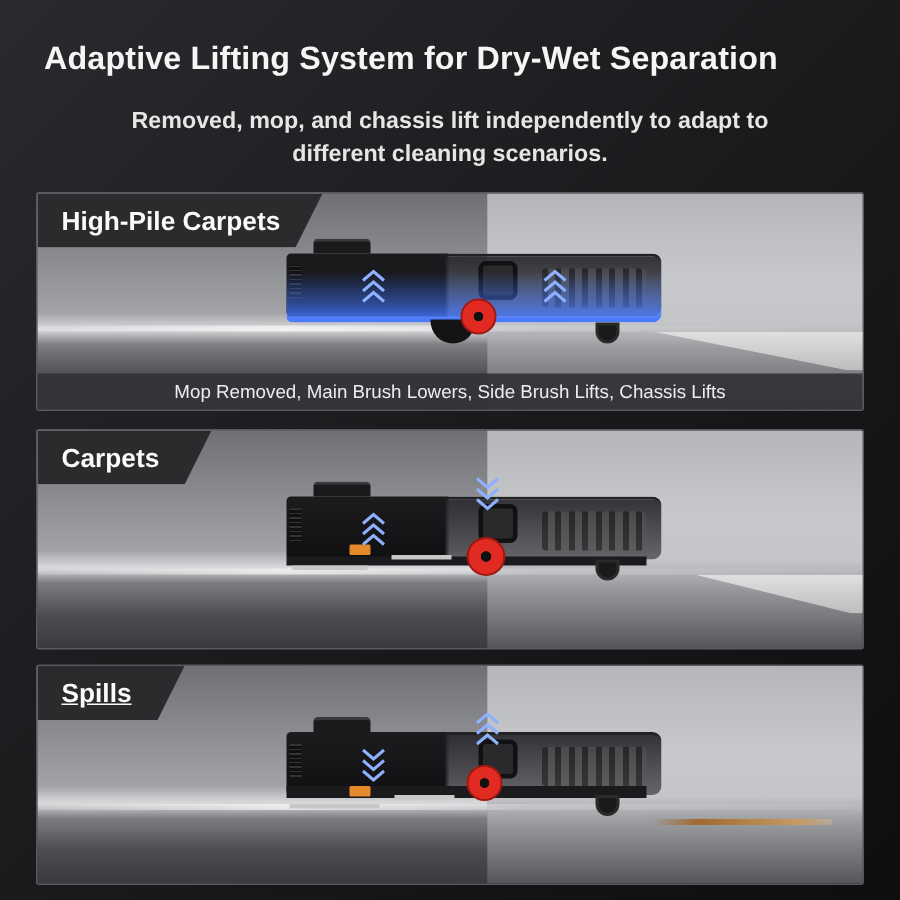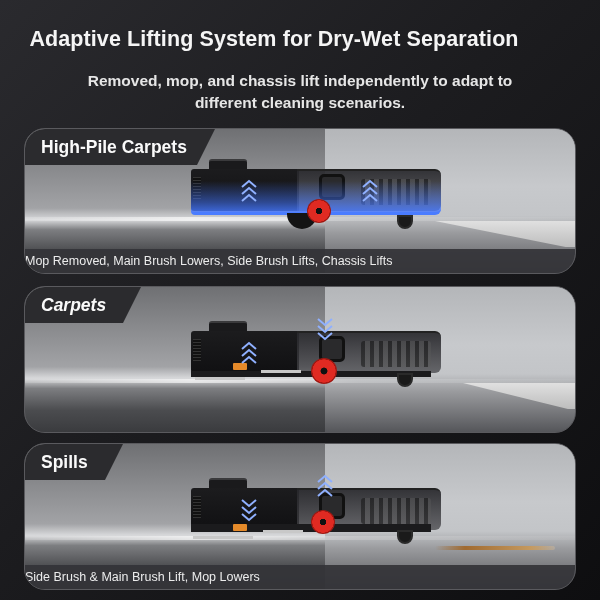--- a/index.html
+++ b/index.html
@@ -15,26 +15,26 @@
     text-align: center; font-size: 21.5px; font-weight: 700; letter-spacing: 0.1px;
     color: #f5f5f5;
   }
   .subtitle {
     position: absolute; left: 60px; top: 70px; width: 480px;
     text-align: center; font-size: 15.5px; line-height: 22px; font-weight: 700;
     color: #e6e6e6;
   }
   .card {
     position: absolute; left: 24px; width: 552px;
-    border-radius: 21px; overflow: hidden;
+    border-radius: 2px; overflow: hidden;
     border: 1px solid #5a5a5e;
     background: linear-gradient(180deg, #9ea0a3 0%, #b5b7ba 35%, #c8cacd 55%, #8a8b8e 72%, #4a4b4e 100%);
   }
   .card.c1 { top: 128px; height: 146px; }
-  .card.c2 { top: 286px; height: 147px; font-style: italic; }
+  .card.c2 { top: 286px; height: 147px; }
   .card.c3 { top: 443px; height: 147px; }
 
   .bg-left {
     position: absolute; left: 0; top: 0; width: 300px; height: 100%;
     background: linear-gradient(180deg, #6f7073 0%, #8b8c8f 30%, #a2a3a6 55%, #d8d9db 63%, #7d7e81 70%, #4b4c4f 85%, #3a3b3e 100%);
   }
   .bg-right {
     position: absolute; left: 300px; top: 0; width: 252px; height: 100%;
     background: linear-gradient(180deg, #b4b6b9 0%, #c7c9cc 40%, #c3c5c8 60%, #9a9b9e 72%, #55565a 100%);
   }
@@ -55,21 +55,21 @@
   .tab {
     position: absolute; left: 0; top: 0; height: 36px;
     background: #2b2b2e;
     clip-path: polygon(0 0, 100% 0, calc(100% - 18px) 100%, 0 100%);
     padding-left: 16px; padding-top: 8px;
     font-size: 17.5px; font-weight: 700; color: #fafafa;
   }
   .caption {
     position: absolute; left: 0; bottom: 0; width: 100%; height: 24px;
     background: rgba(52,52,56,0.93);
-    font-size: 12.5px; line-height: 24px; color: #ececec;
+    text-align: center; font-size: 12.5px; line-height: 24px; color: #ececec;
   }
 
   
   .robot { position: absolute; left: 166px; width: 250px; height: 80px; }
   .lidar {
     position: absolute; left: 18px; top: 0; width: 38px; height: 10px;
     background: #1a1a1c; border-radius: 3px 3px 0 0;
     border-top: 2px solid #3a3a3c;
   }
   .body-front {
@@ -251,15 +251,14 @@
       <svg viewBox="0 0 18 24">
           <g fill="none" stroke="#8fb0ff" stroke-width="2">
             <polyline points="2,8 9,2 16,8"></polyline>
             <polyline points="2,15 9,9 16,15"></polyline>
             <polyline points="2,22 9,16 16,22"></polyline>
           </g>
         </svg>
     </div>
   </div>
 
-  <div class="tab" style="width:98px;">Spills</div>
-  <div class="caption">Side Brush &amp; Main Brush Lift, Mop Lowers</div>
+  <div class="tab" style="width:98px;text-decoration:underline;">Spills</div>
 </div>
 
 </body></html>

